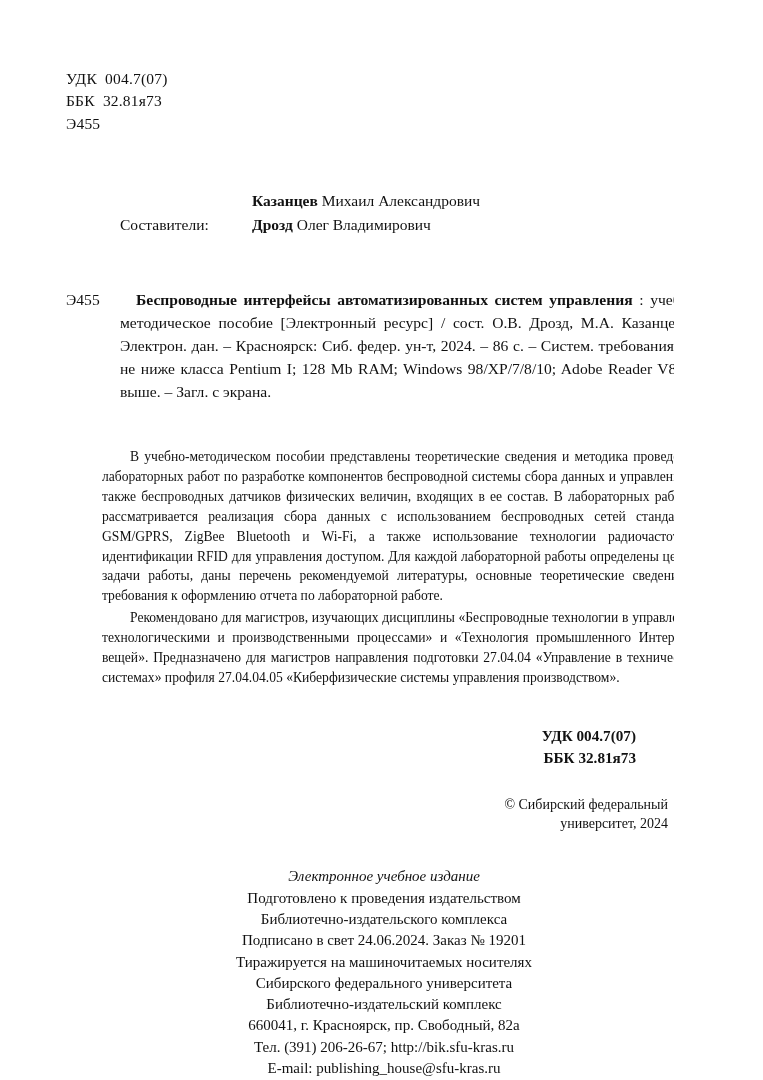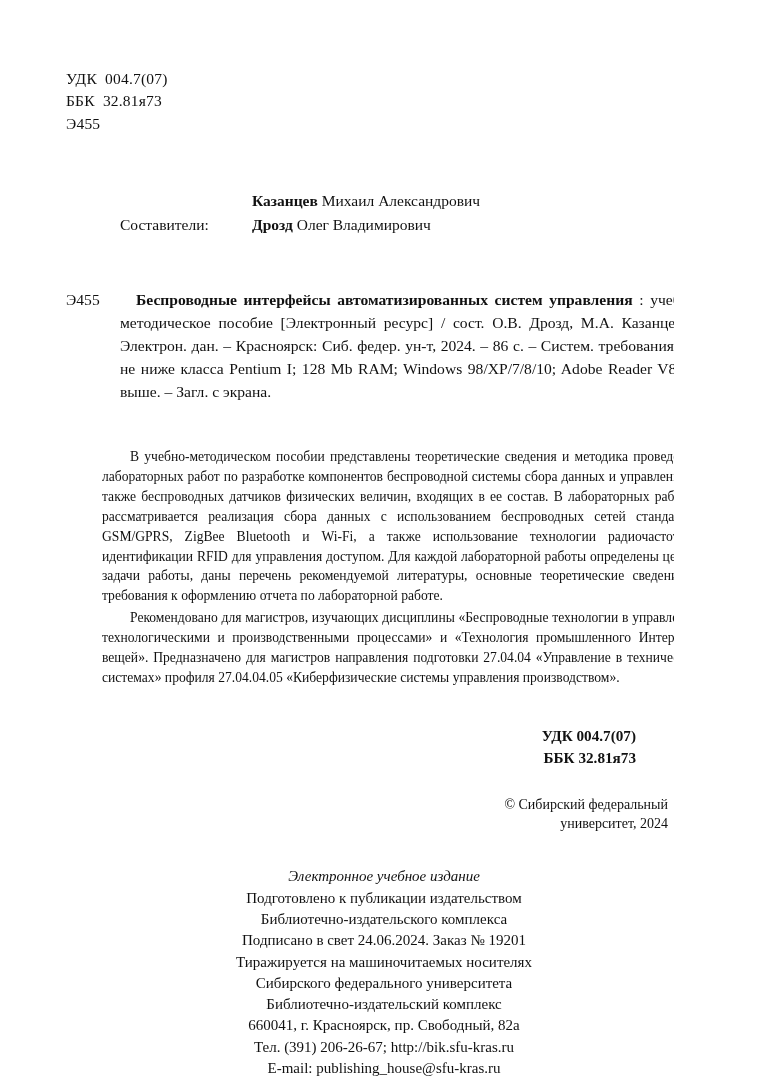--- a/index.html
+++ b/index.html
@@ -159,21 +159,21 @@
       <div>ББК 32.81я73</div>
     </div>
 
     <div class="copyright">
       <div>© Сибирский федеральный</div>
       <div>университет, 2024</div>
     </div>
 
     <div class="imprint">
       <div class="italic">Электронное учебное издание</div>
-      <div>Подготовлено к публикации издательством</div>
+      <div>Подготовлено к проведения издательством</div>
       <div>Библиотечно-издательского комплекса</div>
       <div>Подписано в свет 24.06.2024. Заказ № 19201</div>
       <div>Тиражируется на машиночитаемых носителях</div>
       <div>Сибирского федерального университета</div>
       <div>Библиотечно-издательский комплекс</div>
       <div>660041, г. Красноярск, пр. Свободный, 82а</div>
       <div>Тел. (391) 206-26-67; http://bik.sfu-kras.ru</div>
       <div>E-mail: publishing_house@sfu-kras.ru</div>
     </div>
 

